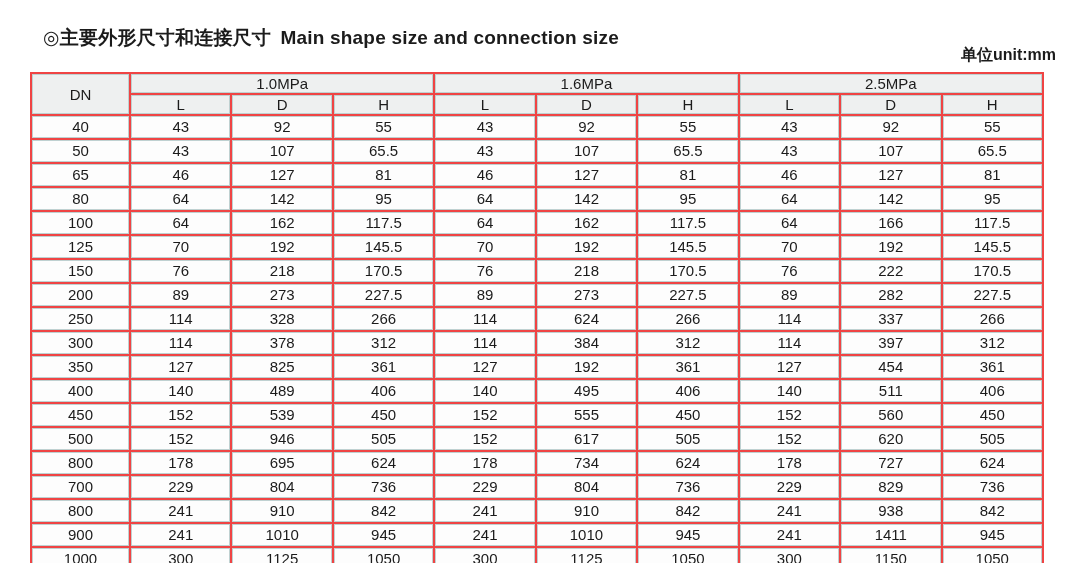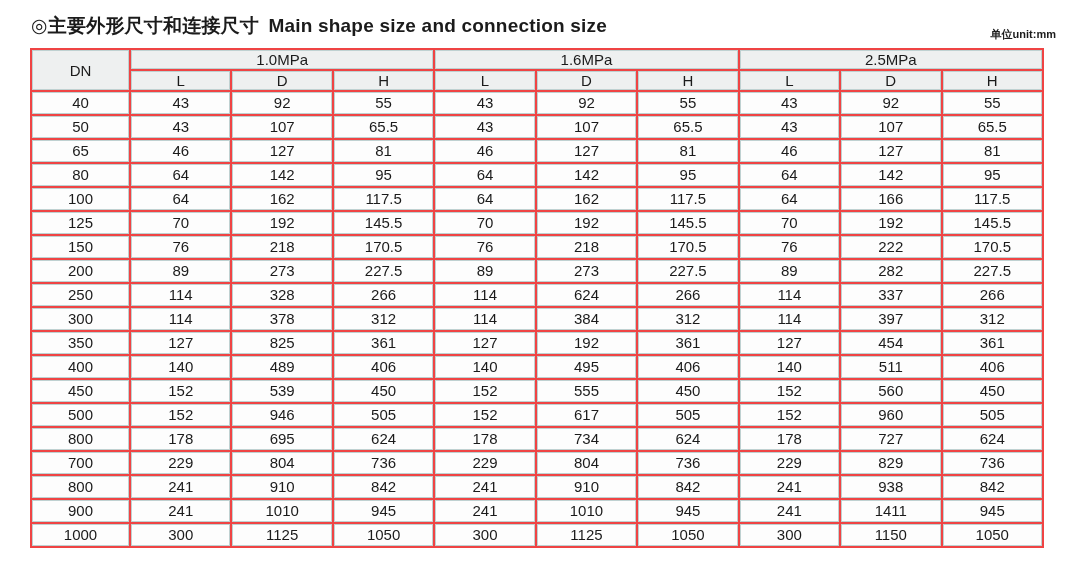--- a/index.html
+++ b/index.html
@@ -17,29 +17,29 @@
     color:var(--text);
     overflow:hidden;
   }
   .title-bar{
     display:flex;
     justify-content:space-between;
     align-items:flex-end;
     padding:9px 30px 5px 27px;
   }
   .page-title{
-    margin:4px;
+    margin:16px;
     font-size:19px;
     font-weight:bold;
     letter-spacing:0.2px;
     white-space:nowrap;
   }
   .page-title .en{margin-left:4px;}
   .unit-label{
-    font-size:11px;
+    font-size:16px;
     font-weight:bold;
     white-space:nowrap;
     padding-bottom:1px;
   }
   table.size-table{
     width:1014px;
     margin:0 0 0 30px;
     border-collapse:separate;
     border-spacing:2px;
     table-layout:fixed;
@@ -272,21 +272,21 @@
         </tr>
         <tr>
           <td>500</td>
           <td>152</td>
           <td>946</td>
           <td>505</td>
           <td>152</td>
           <td>617</td>
           <td>505</td>
           <td>152</td>
-          <td>960</td>
+          <td>620</td>
           <td>505</td>
         </tr>
         <tr>
           <td>800</td>
           <td>178</td>
           <td>695</td>
           <td>624</td>
           <td>178</td>
           <td>734</td>
           <td>624</td>

